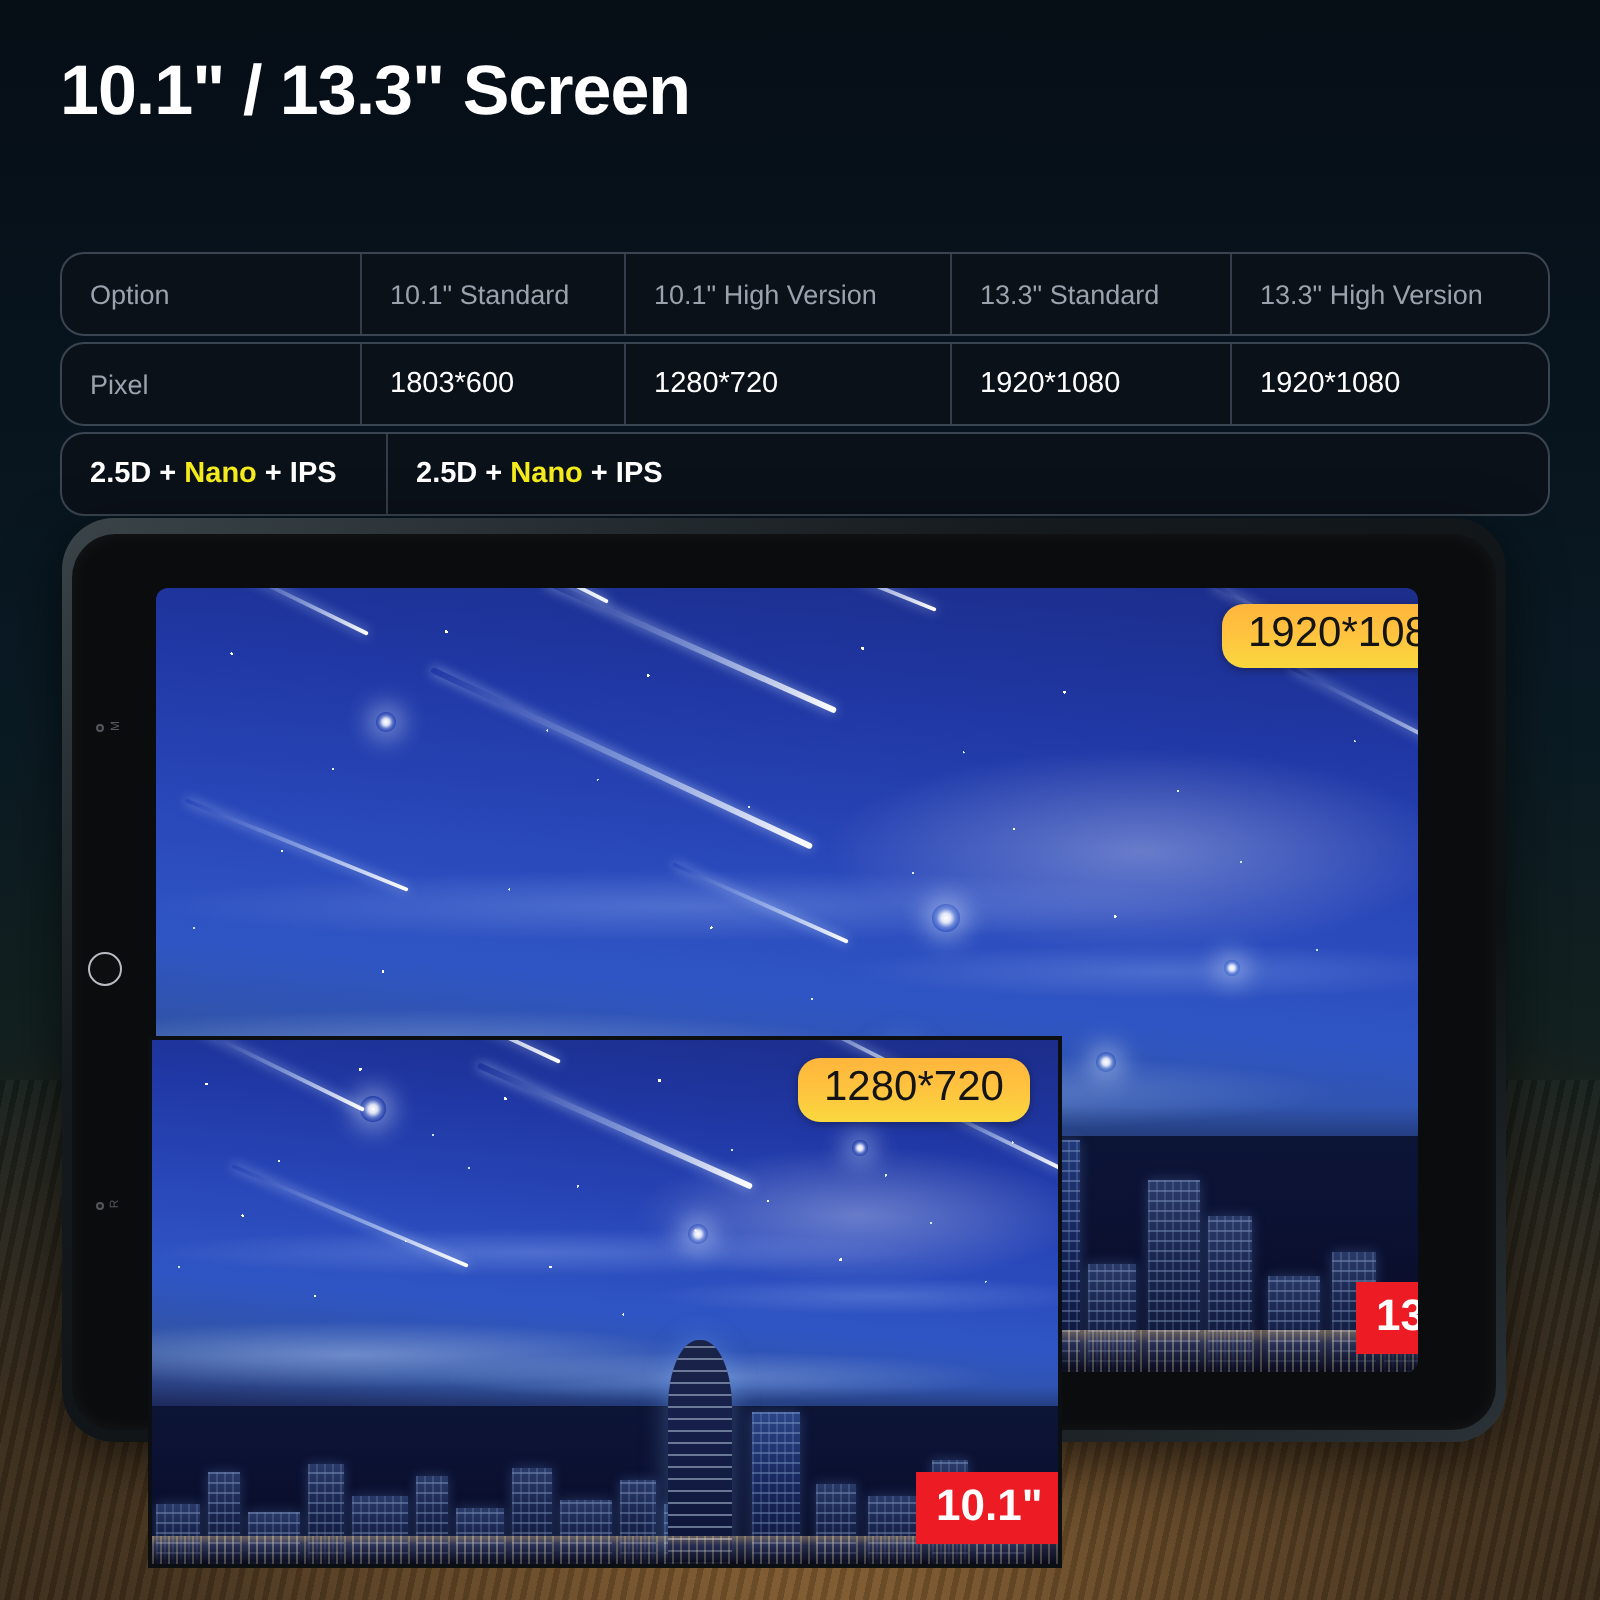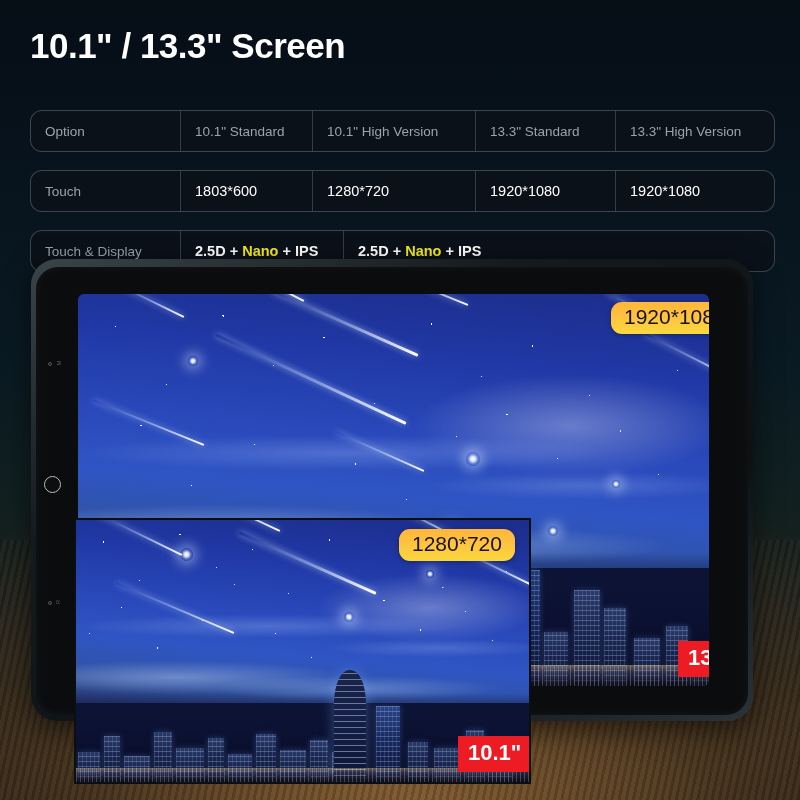--- a/index.html
+++ b/index.html
@@ -42,25 +42,25 @@
     font-size: 35px;
     font-weight: bold;
     letter-spacing: -0.5px;
     white-space: nowrap;
   }
 
   
   #spec-table {
     position: absolute;
     left: 30px;
-    top: 110px;
+    top: 126px;
     width: 745px;
     display: flex;
     flex-direction: column;
-    gap: 18px;
+    gap: 3px;
     justify-content: flex-end;
   }
   .row {
     display: flex;
     height: 42px;
     background: #0b1119;
     border: 1px solid rgba(150,170,190,0.34);
     border-radius: 12px;
     overflow: hidden;
   }
@@ -312,29 +312,28 @@
 
     <div class="row row-head">
       <div class="cell c0">Option</div>
       <div class="cell c1">10.1" Standard</div>
       <div class="cell c2">10.1" High Version</div>
       <div class="cell c3">13.3" Standard</div>
       <div class="cell c4">13.3" High Version</div>
     </div>
 
     <div class="row row-body row-pixel">
-      <div class="cell c0 label">Touch</div>
+      <div class="cell c0 label">Pixel</div>
       <div class="cell c1">1803*600</div>
       <div class="cell c2">1280*720</div>
       <div class="cell c3 hl">1920*1080</div>
       <div class="cell c4 hl">1920*1080</div>
     </div>
 
     <div class="row row-body row-touch">
-      <div class="cell c0 label">Touch &amp; Display</div>
       <div class="cell c2">
           <span class="frag">2.5D + </span>
           <span class="frag hl">Nano</span>
           <span class="frag"> + IPS</span>
         </div>
       <div class="cell c4">
           <span class="frag">2.5D + </span>
           <span class="frag hl">Nano</span>
           <span class="frag"> + IPS</span>
         </div>

